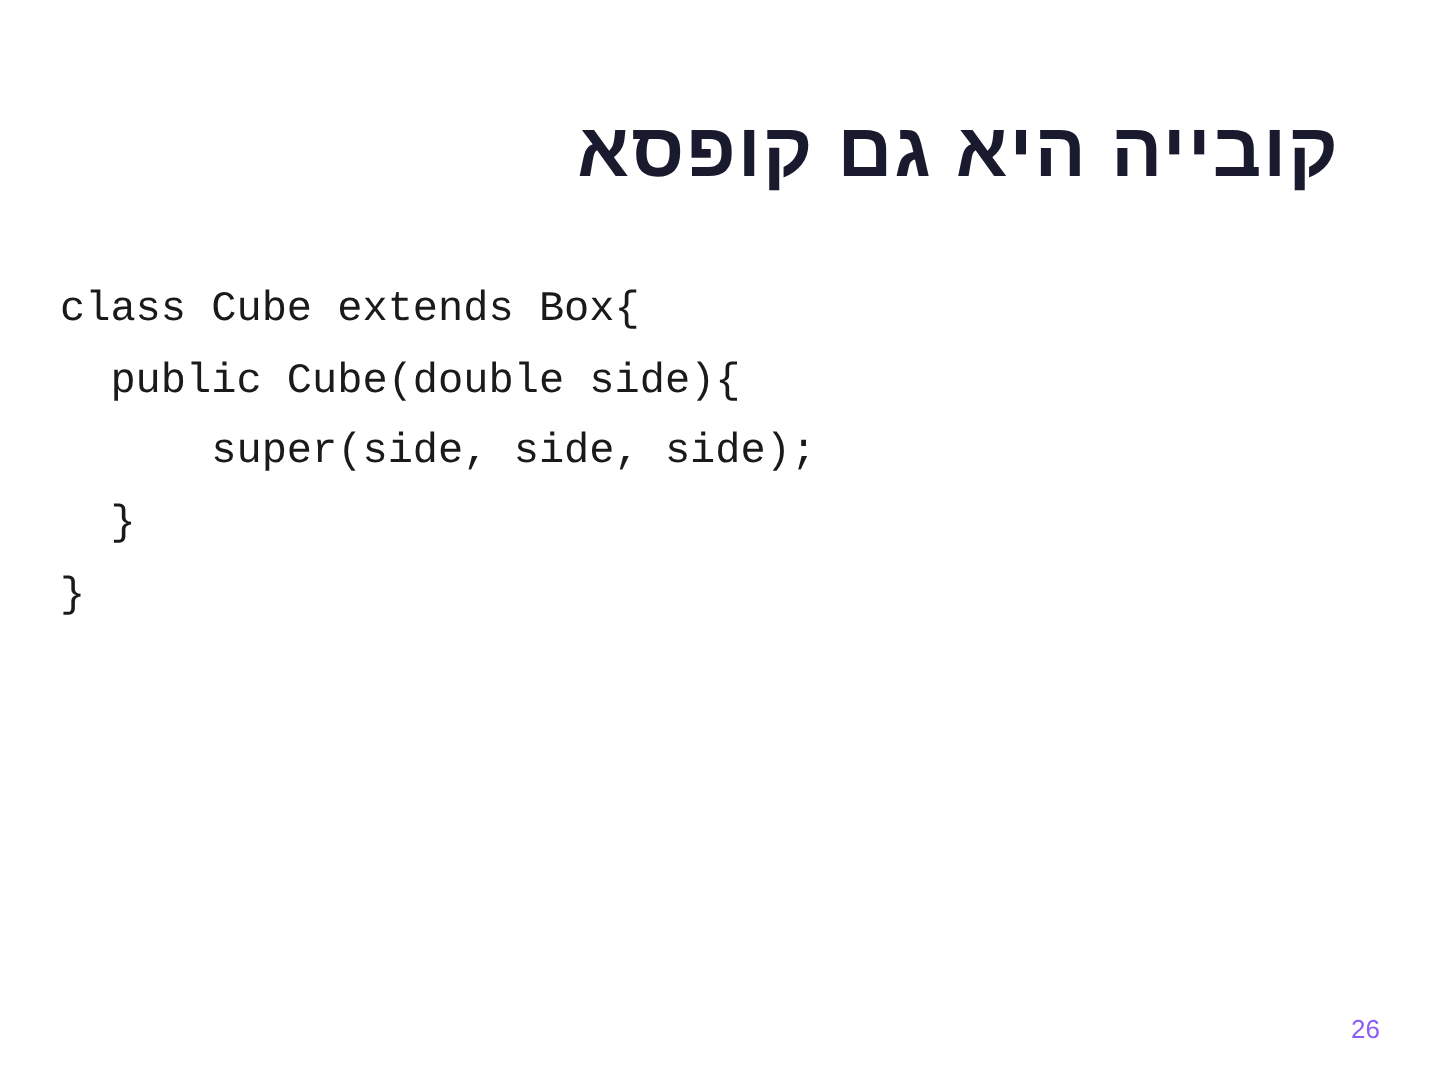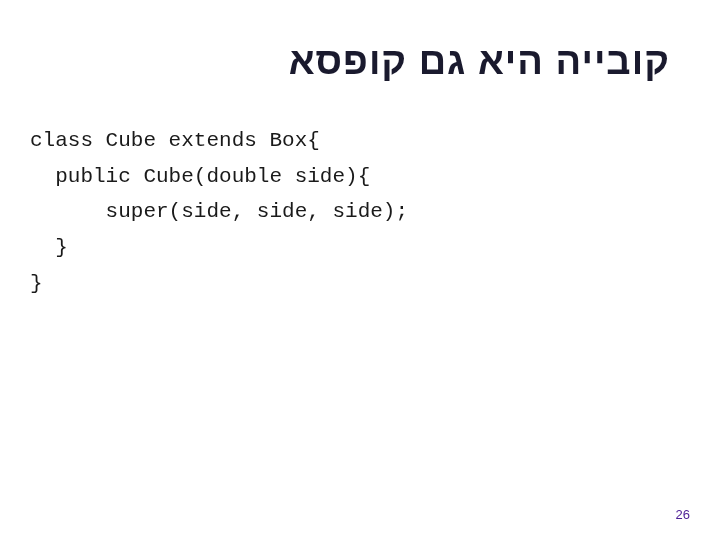--- a/index.html
+++ b/index.html
@@ -20,21 +20,21 @@
     .slide-container {
       width: 720px;
       height: 540px;
       background: #ffffff;
       position: relative;
       display: flex;
       flex-direction: column;
     }
 
     .title-section {
-      padding: 40px 50px 20px 50px;
+      padding: 55px 50px 20px 50px;
       direction: rtl;
     }
 
     .title-text {
       font-size: 38px;
       font-weight: bold;
       color: #1a1a2e;
       font-family: Arial, 'Times New Roman', serif;
       letter-spacing: 1px;
     }
@@ -51,21 +51,21 @@
       color: #1a1a1a;
       line-height: 1.7;
       white-space: pre;
     }
 
     .page-number {
       position: absolute;
       bottom: 18px;
       right: 30px;
       font-size: 13px;
-      color: #4c1d95;
+      color: #8b5cf6;
       font-family: Arial, sans-serif;
     }
   </style>
 </head>
 <body>
 
 <div class="slide-container">
 
   <div class="title-section">
     <span class="title-text">קובייה היא גם קופסא</span>

